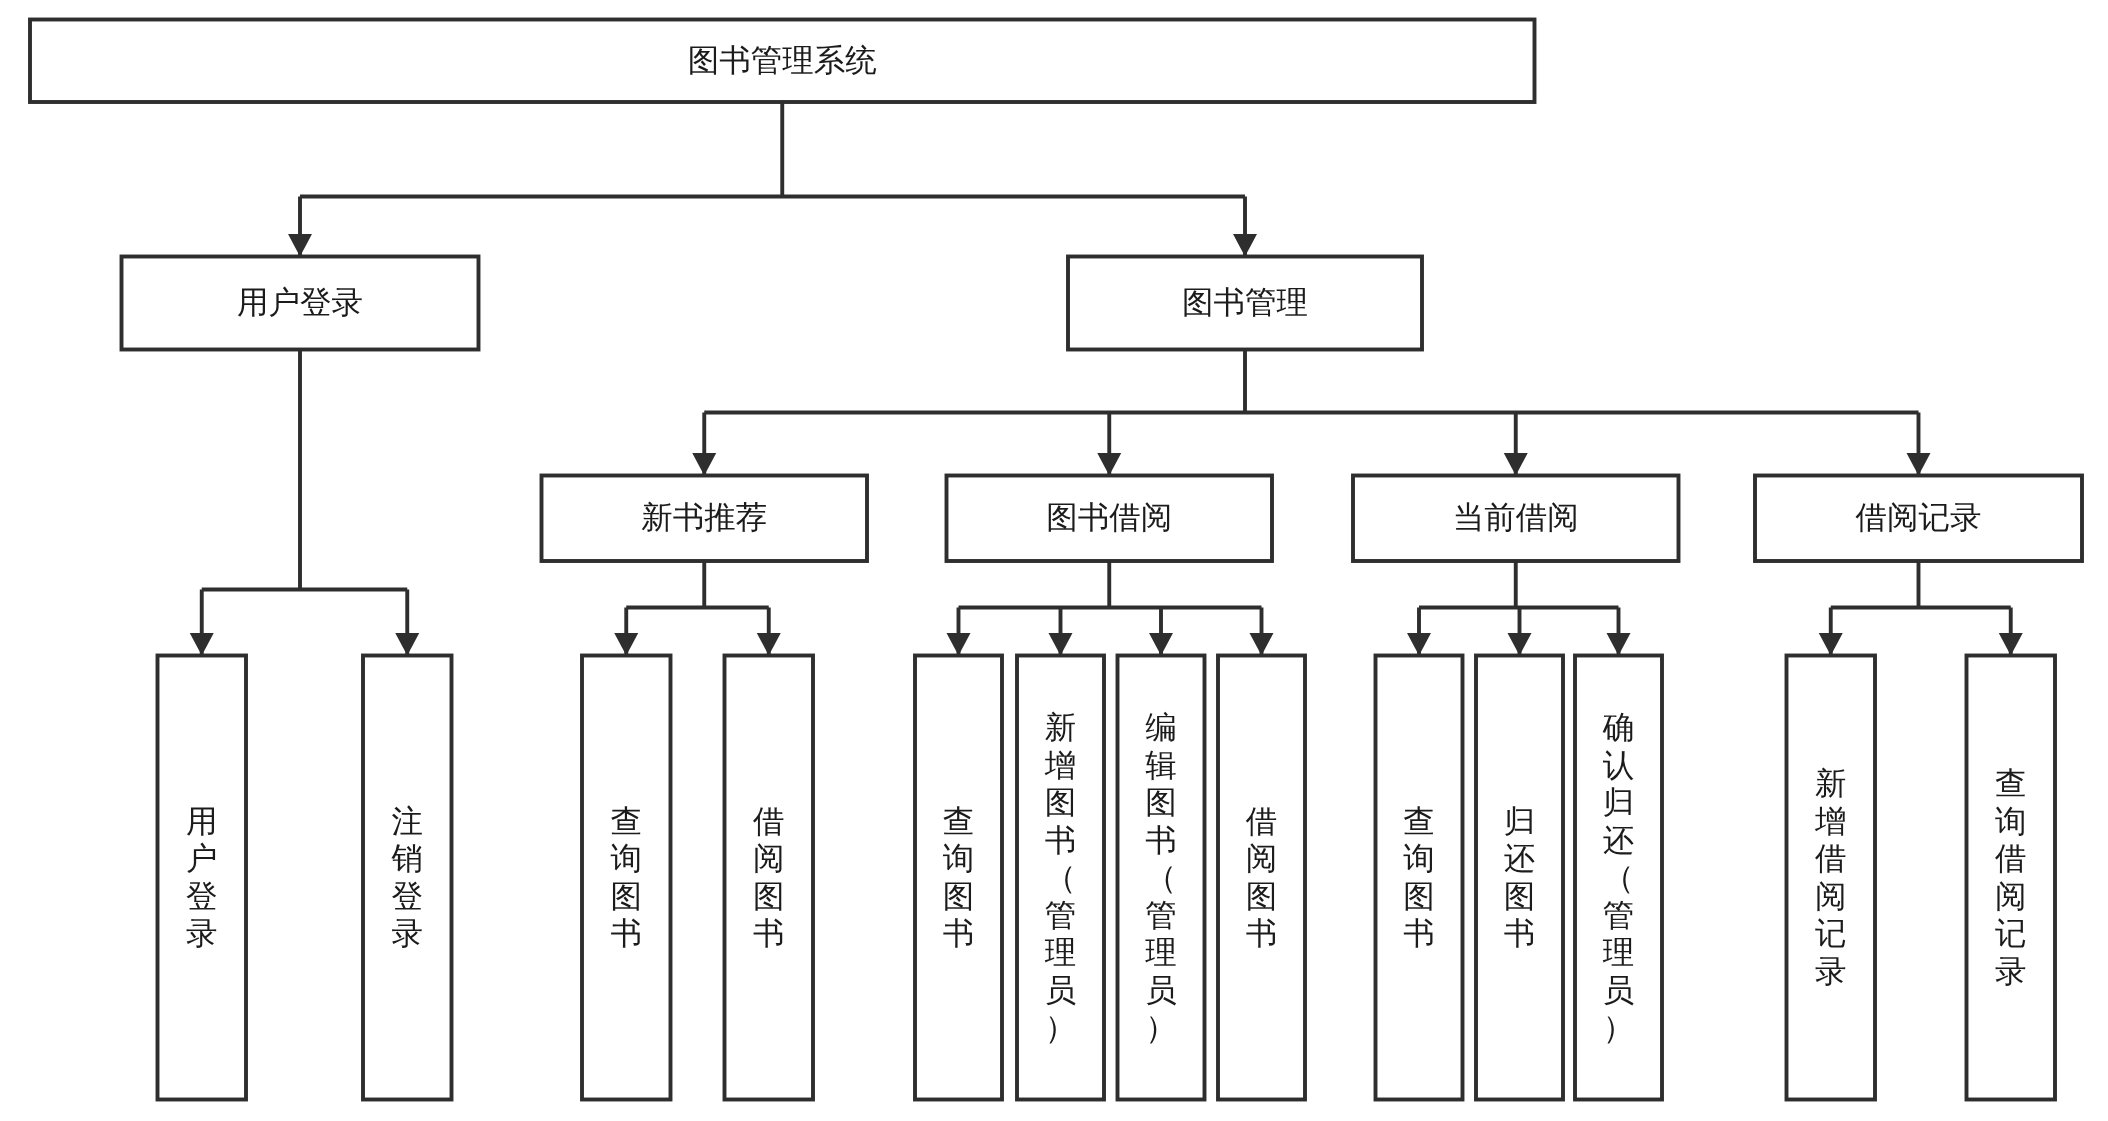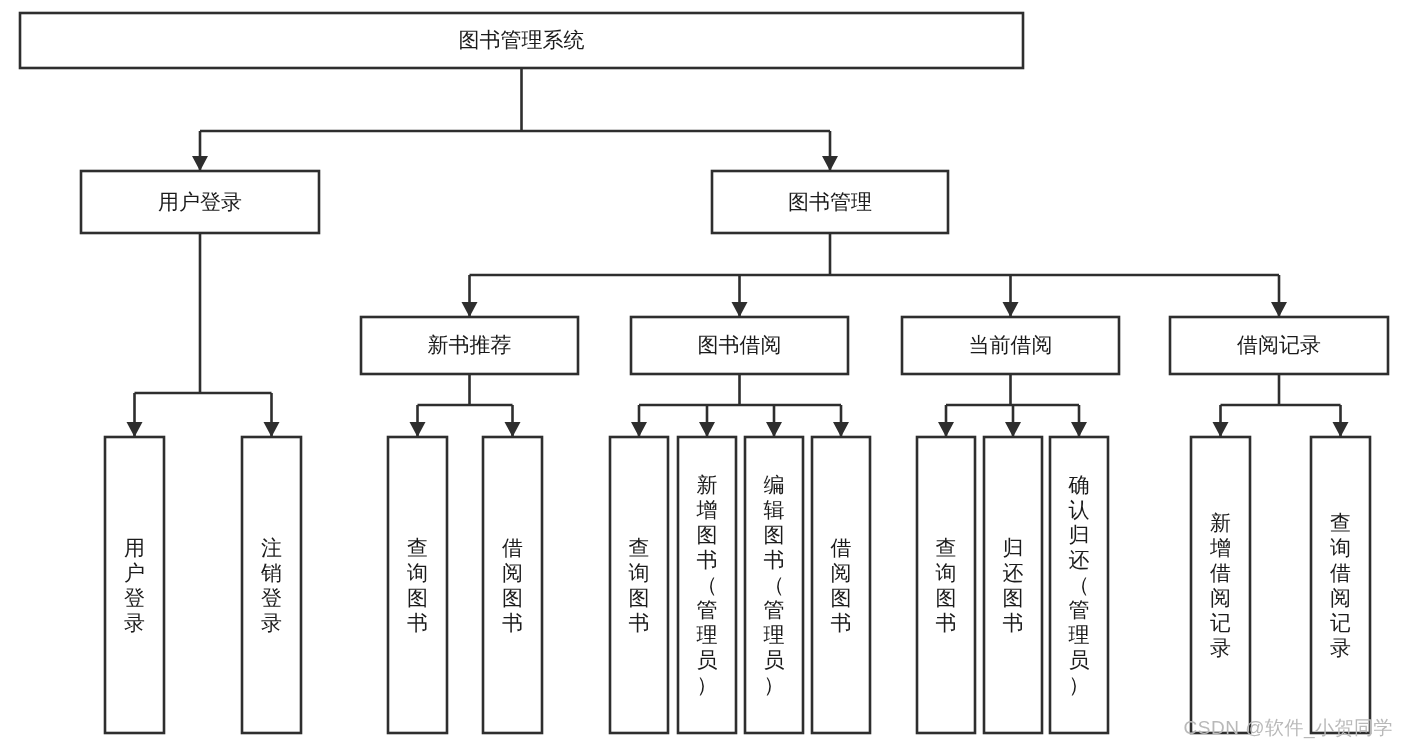--- a/index.html
+++ b/index.html
@@ -201,14 +201,13 @@
         <g>
           <rect x="1191" y="437" width="59" height="296" class="node-rect"></rect>
           <text x="1220.5" y="529.5" class="node-label-v"><tspan x="1220.5" dy="0">新</tspan><tspan x="1220.5" dy="25">增</tspan><tspan x="1220.5" dy="25">借</tspan><tspan x="1220.5" dy="25">阅</tspan><tspan x="1220.5" dy="25">记</tspan><tspan x="1220.5" dy="25">录</tspan></text>
         </g>
         <g>
           <rect x="1311" y="437" width="59" height="296" class="node-rect"></rect>
           <text x="1340.5" y="529.5" class="node-label-v"><tspan x="1340.5" dy="0">查</tspan><tspan x="1340.5" dy="25">询</tspan><tspan x="1340.5" dy="25">借</tspan><tspan x="1340.5" dy="25">阅</tspan><tspan x="1340.5" dy="25">记</tspan><tspan x="1340.5" dy="25">录</tspan></text>
         </g>
       </g>
   </svg>
-  <div class="watermark">CSDN @软件_小贺同学</div>
 </div>
 
 </body></html>

